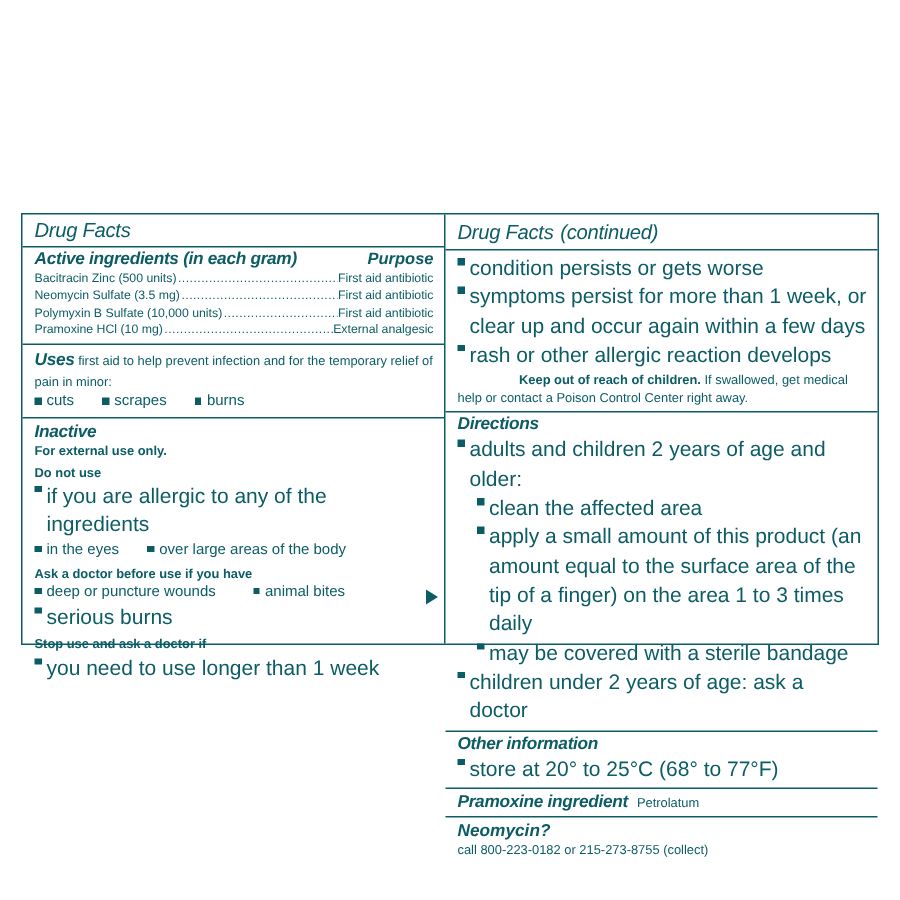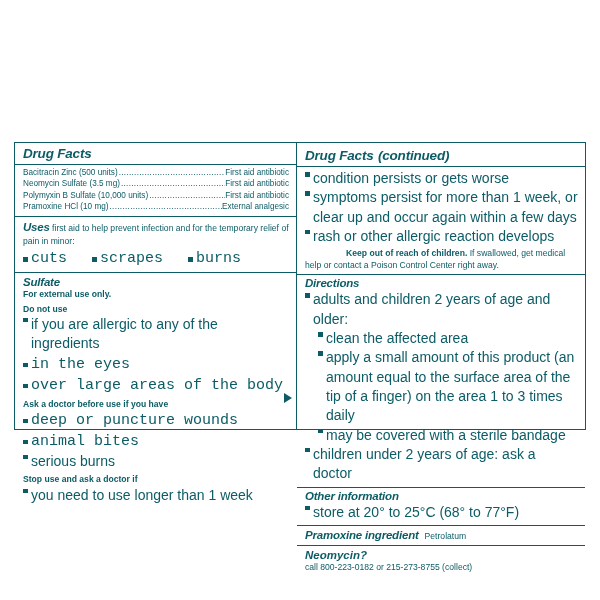--- a/index.html
+++ b/index.html
@@ -36,21 +36,21 @@
   }
   .col-right {
     width: 288px;
     position: relative;
   }
   .pad {
     padding: 3px 7px 4px 8px;
   }
   .title {
     font-style: italic;
-    font-weight: bold;
+    font-weight: normal;
     font-size: 13.5px;
     letter-spacing: -0.2px;
     line-height: 1.15;
   }
   .rule {
     border-top: 1.5px solid #0c5c66;
     height: 0;
     margin: 0;
   }
   .sec-head {
@@ -102,23 +102,22 @@
   }
   .bullet-line {
     font-size: 14px;
     line-height: 1.38;
     display: flex;
     align-items: flex-start;
   }
   .bullet-line .bul { margin-top: 3px; flex: 0 0 auto; }
   .bullet-line .txt { flex: 1 1 auto; }
   .inline-bullets {
-    font-size: 15px;
+    font-size: 10px;
     line-height: 1.4;
-    font-family: Liberation Mono, monospace;
   }
   .inline-bullets span.item { margin-right: 16px; white-space: nowrap; }
   .inline-bullets span.item.wide { margin-right: 22px; }
   .run-on { font-size: 8.6px; line-height: 1.35; }
   .sub-bullets { margin-left: 13px; }
   .arrow {
     position: absolute;
     right: 4px;
     bottom: 26px;
     width: 0; height: 0;
@@ -137,20 +136,24 @@
 
 <div id="label">
 
   <div class="col col-left">
     <div class="pad" style="padding-bottom:2px;">
       <div class="title">Drug Facts</div>
     </div>
     <div class="rule"></div>
 
     <div class="pad" style="padding-top:2px;padding-bottom:3px;">
+      <div class="sec-head-row head-gap">
+        <span class="sec-head">Active ingredients (in each gram)</span>
+        <span class="purpose">Purpose</span>
+      </div>
       <div class="ing-row">
         <span class="ing-name">Bacitracin Zinc (500 units)</span>
         <span class="ing-dots">..................................................................................</span>
         <span class="ing-purpose">First aid antibiotic</span>
       </div>
       <div class="ing-row">
         <span class="ing-name">Neomycin Sulfate (3.5 mg)</span>
         <span class="ing-dots">..................................................................................</span>
         <span class="ing-purpose">First aid antibiotic</span>
       </div>
@@ -174,21 +177,21 @@
       </div>
       <div class="inline-bullets tight">
         <span class="item"><span class="bul"></span><span>cuts</span></span>
         <span class="item"><span class="bul"></span><span>scrapes</span></span>
         <span class="item"><span class="bul"></span><span>burns</span></span>
       </div>
     </div>
     <div class="rule"></div>
 
     <div class="pad" style="padding-top:3px;padding-bottom:4px;">
-      <div class="sec-head head-gap">Sulfate</div>
+      <div class="sec-head head-gap">Inactive</div>
       <div class="body-txt bold">For external use only.</div>
       <div class="body-txt bold" style="margin-top:3px;">Do not use</div>
       <div class="bullet-line">
         <span class="bul"></span>
         <span class="txt">if you are allergic to any of the ingredients</span>
       </div>
       <div class="inline-bullets">
         <span class="item"><span class="bul"></span><span>in the eyes</span></span>
         <span class="item"><span class="bul"></span><span>over large areas of the body</span></span>
       </div>

